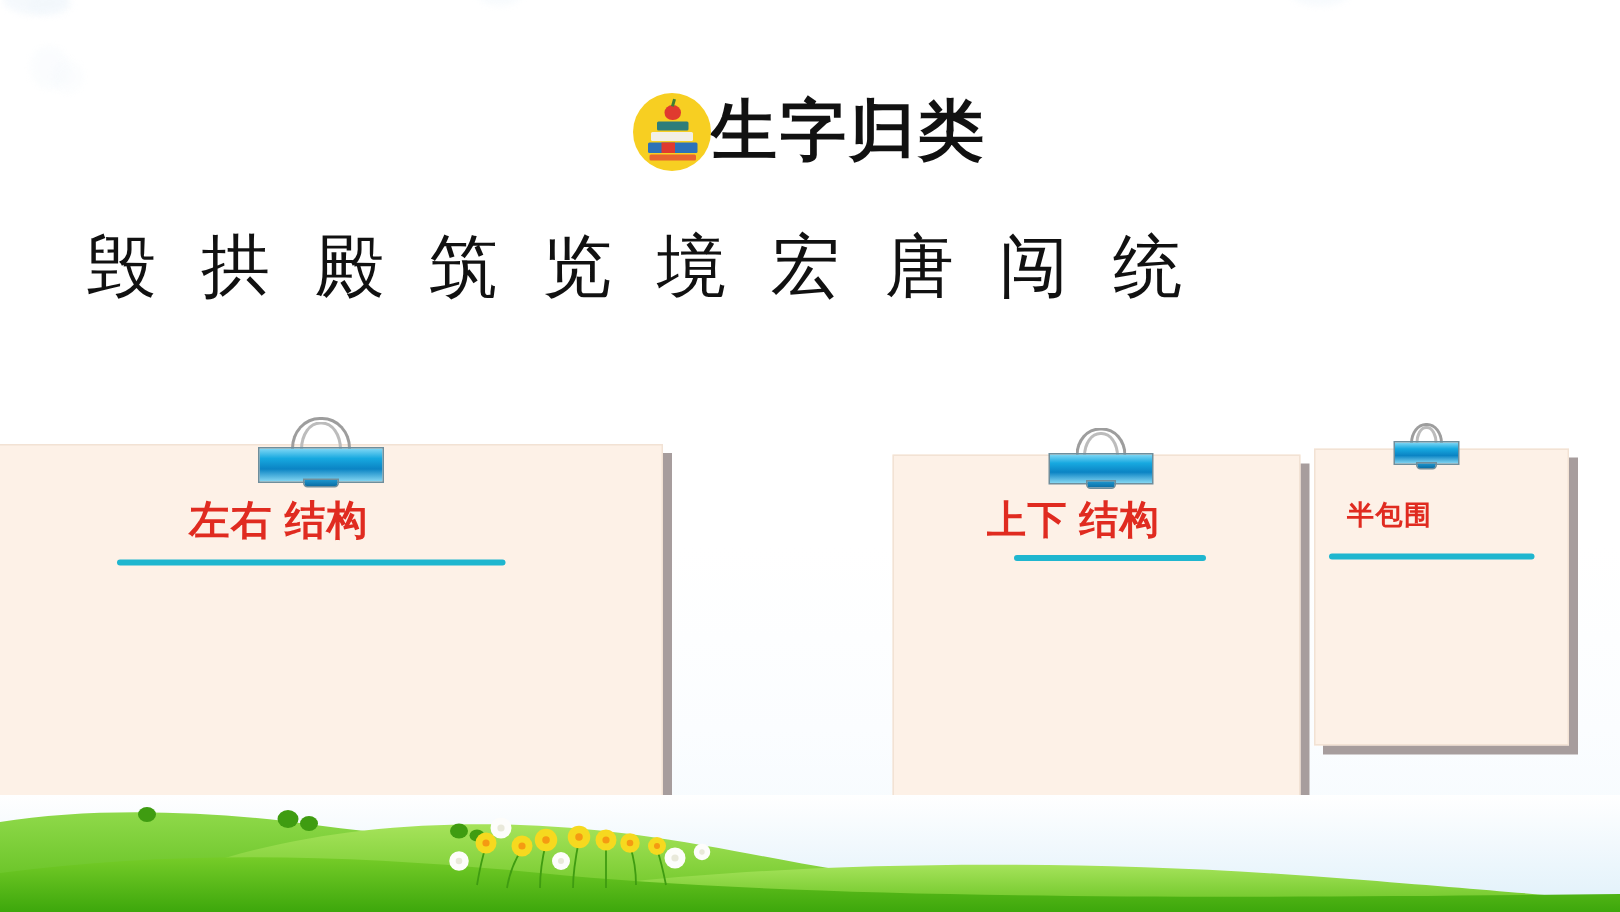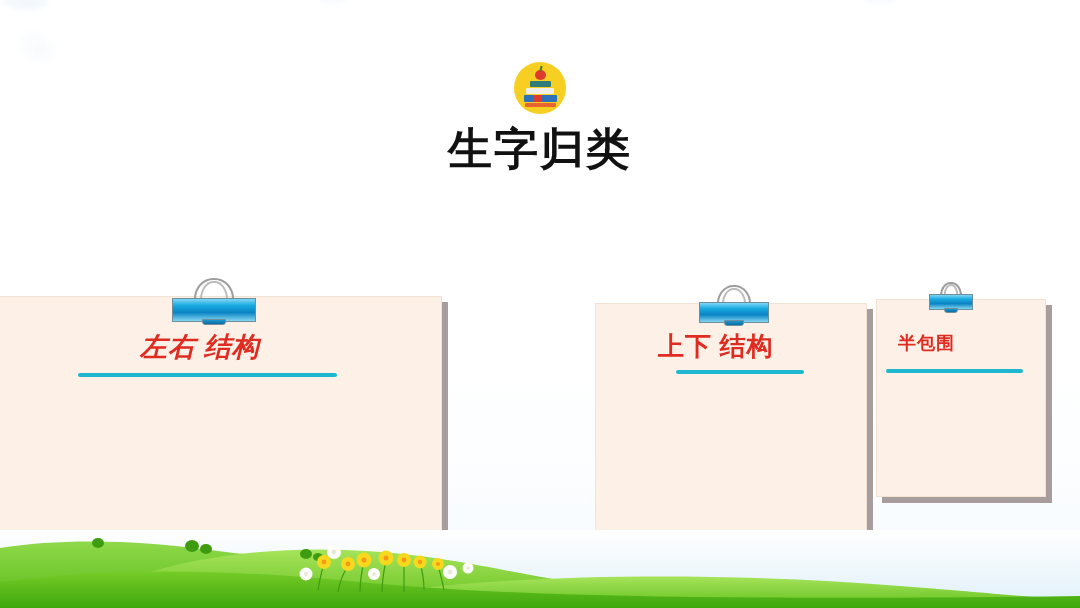--- a/index.html
+++ b/index.html
@@ -38,22 +38,21 @@
   .cloud.c6 { left: 34px;  top: 40px;  width: 22px; height: 22px; opacity:.2; }
 
   
   #title-row {
     position: absolute;
     left: 0; right: 0;
     top: 62px;
     display: flex;
     align-items: center;
     justify-content: center;
-    gap: 14px;
-    flex-direction: column;
+    gap: 0;
   }
   #title-icon {
     width: 52px; height: 52px;
     border-radius: 50%;
     background: #f7cf22;
     position: relative;
     flex: 0 0 auto;
   }
   #title-icon .apple {
     position: absolute;
@@ -123,21 +122,21 @@
   #card-mid    { left: 595px; top: 303px; width: 272px; height: 253px; }
   #card-right  { left: 876px; top: 299px; width: 170px; height: 198px; }
 
   .card-label {
     position: absolute;
     color: #e02b20;
     font-weight: 700;
     white-space: nowrap;
     line-height: 1;
   }
-  #label-left  { left: 140px; top: 334px; font-size: 27px; letter-spacing: 1px; font-style: italic; }
+  #label-left  { left: 126px; top: 334px; font-size: 27px; letter-spacing: 1px; }
   #label-mid   { left: 658px; top: 334px; font-size: 26px; letter-spacing: 1px; text-align: right; }
   #label-right { left: 898px; top: 334px; font-size: 18px; letter-spacing: 1px; }
 
   .underline {
     position: absolute;
     height: 4px;
     background: #1fb6cf;
     border-radius: 2px;
   }
   #ul-left  { left: 78px;  top: 373px; width: 259px; }
@@ -201,20 +200,23 @@
       <div class="apple"></div>
       <div class="bk bk1"></div>
       <div class="bk bk2"></div>
       <div class="bk bk3"></div>
       <div class="bk bk4"></div>
     </div>
     <div id="title-text" class="no-select">生字归类</div>
   </div>
 
   <div id="char-block">
+    <div class="char-row">
+      <span class="ch">毁</span><span class="ch">拱</span><span class="ch">殿</span><span class="ch">筑</span><span class="ch">览</span><span class="ch">境</span><span class="ch">宏</span><span class="ch">唐</span><span class="ch">闯</span><span class="ch">统</span>
+    </div>
   </div>
 
   <div class="card" id="card-left"></div>
   <div class="card-label" id="label-left">左右  结构</div>
   <div class="underline" id="ul-left"></div>
   <div class="clip" id="clip-left">
     <div class="wire w-outer" style="top:0; width:40px; height:26px;"></div>
     <div class="wire w-inner" style="top:3px; width:28px; height:23px;"></div>
     <div class="body" style="top:20px; width:84px; height:24px;"></div>
     <div class="tab" style="left:30px; top:41px; width:24px; height:6px; border-radius:0 0 3px 3px;"></div>

